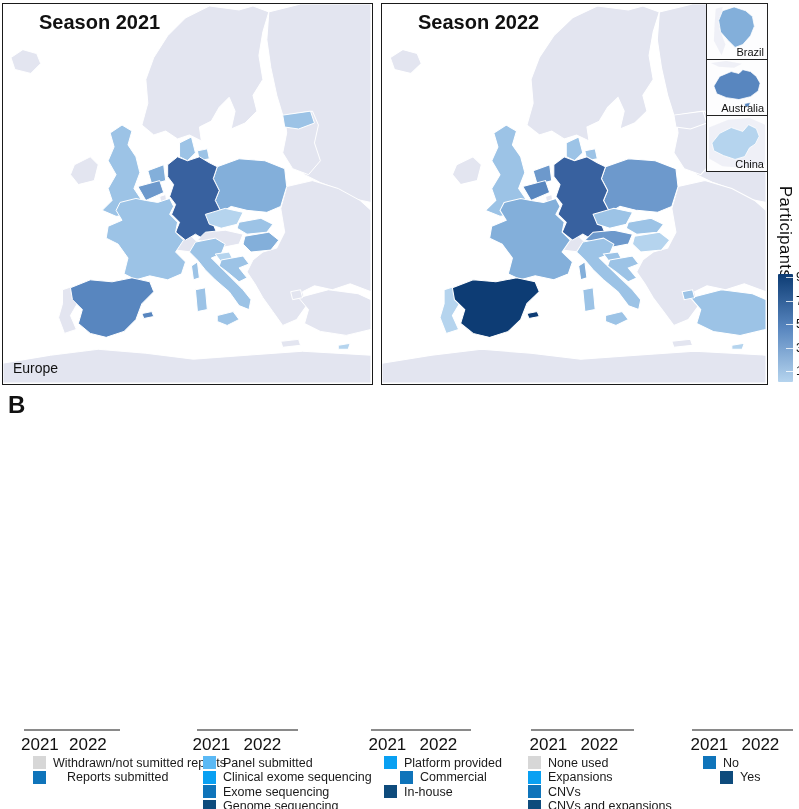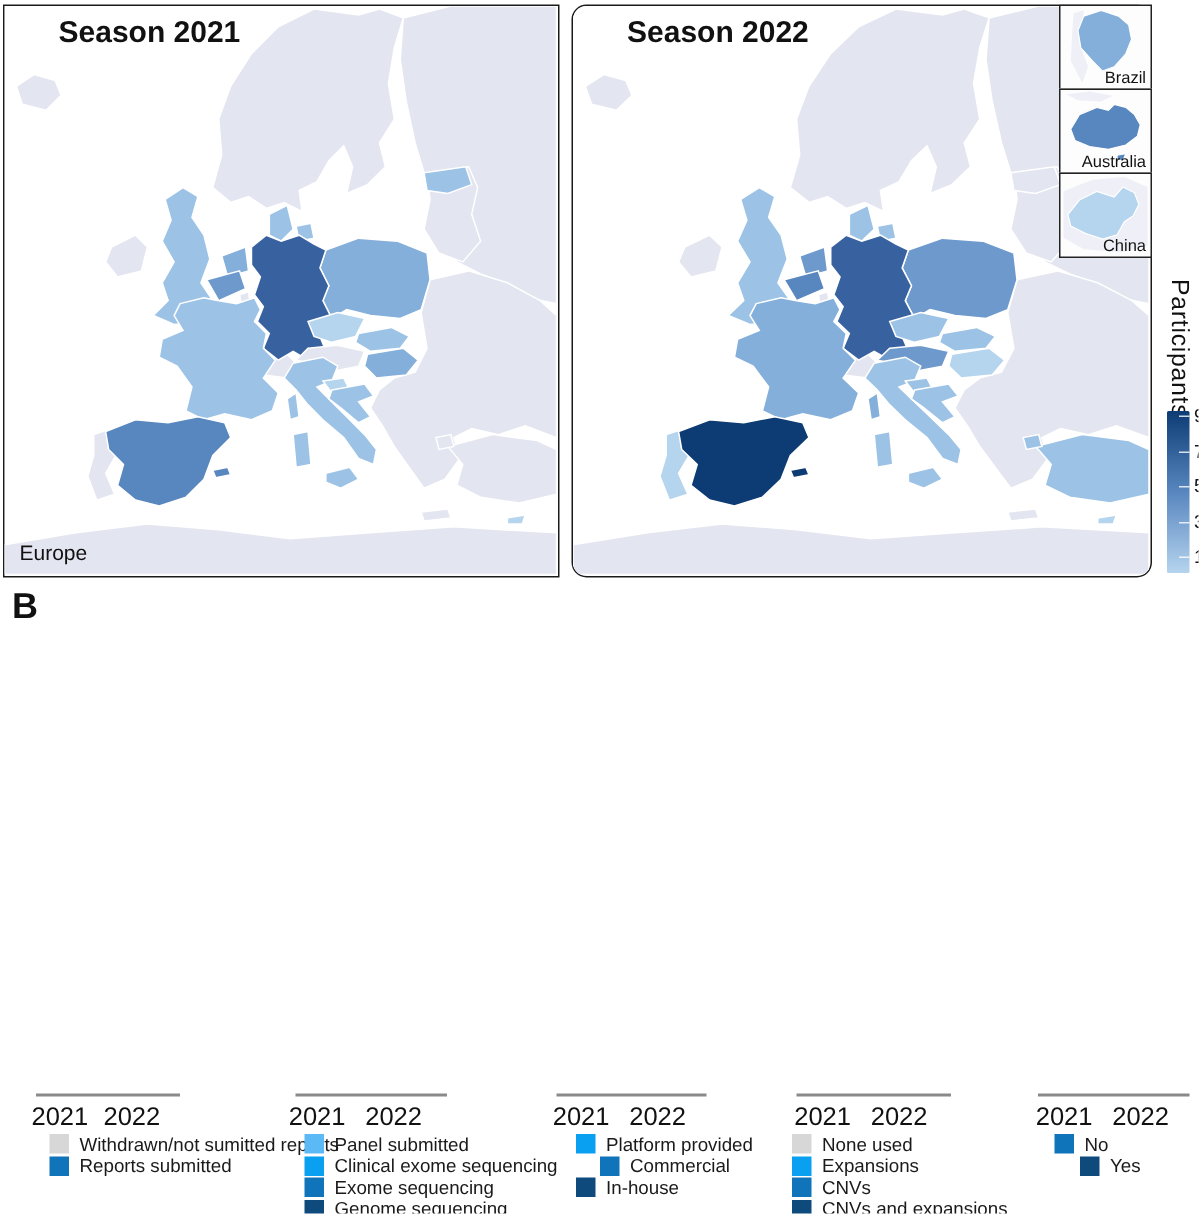--- a/index.html
+++ b/index.html
@@ -65,21 +65,21 @@
       <path d="M68,286 L88,278 L110,280 L130,276 L148,280 L152,290 L140,302 L134,318 L122,330 L104,336 L88,332 L76,322 L80,308 L70,298 Z" fill="#5886bf" stroke="#ffffff" stroke-width="1"></path>
       <path d="M140,312 L150,310 L152,315 L142,317 Z" fill="#5886bf" stroke="#ffffff" stroke-width="1"></path>
       <path d="M298,296 L328,288 L358,292 L371,298 L371,328 L346,334 L320,330 L304,322 L308,308 Z" fill="#e3e5f0" stroke="#ffffff" stroke-width="1"></path>
       <path d="M290,290 L300,288 L302,296 L292,298 Z" fill="#e3e5f0" stroke="#ffffff" stroke-width="1"></path>
       <path d="M338,344 L350,342 L348,348 L338,348 Z" fill="#b5d4ee" stroke="#ffffff" stroke-width="1"></path>
     </svg>
   <div class="abs map-title" style="left:36px;top:7px;">Season 2021</div>
   <div class="abs region-label" style="left:10px;bottom:8px;">Europe</div>
 </div>
 
-<div class="abs map-panel" id="map-right" style="left:381px;top:3px;width:387px;height:382px;border-radius:10px;">
+<div class="abs map-panel" id="map-right" style="left:381px;top:3px;width:387px;height:382px;">
     <svg viewBox="0 0 371 382" width="384" height="379" preserveAspectRatio="none" style="position: absolute; left: 0px; top: 0px;">
       <rect width="371" height="382" fill="#ffffff"></rect>
       <path d="M8,54 L20,46 L34,50 L38,60 L28,70 L12,66 Z" fill="#e3e5f0" stroke="#ffffff" stroke-width="1"></path>
       <path d="M140,122 L146,100 L144,76 L152,54 L166,32 L184,14 L208,2 L238,6 L252,2 L268,8 L262,28 L258,52 L262,76 L252,92 L256,108 L244,120 L230,126 L234,108 L228,94 L218,104 L210,118 L198,124 L200,138 L188,132 L176,136 L164,128 L152,132 Z" fill="#e3e5f0" stroke="#ffffff" stroke-width="1"></path>
       <path d="M268,8 L300,0 L371,0 L371,200 L352,196 L336,186 L320,180 L304,172 L296,158 L300,142 L290,128 L282,112 L276,92 L270,64 L266,36 Z" fill="#e3e5f0" stroke="#ffffff" stroke-width="1"></path>
       <path d="M284,112 L312,108 L318,122 L314,140 L320,158 L308,172 L292,166 L282,150 L286,130 Z" fill="#e3e5f0" stroke="#ffffff" stroke-width="1"></path>
       <path d="M286,184 L312,178 L338,186 L360,198 L371,208 L371,290 L350,282 L332,288 L314,284 L302,290 L306,304 L296,318 L282,324 L272,310 L262,296 L254,282 L246,270 L252,258 L262,250 L276,246 L284,230 L280,206 Z" fill="#e3e5f0" stroke="#ffffff" stroke-width="1"></path>
       <path d="M280,340 L298,338 L300,344 L282,346 Z" fill="#e3e5f0" stroke="#ffffff" stroke-width="1"></path>
       <path d="M0,362 L48,354 L96,348 L144,352 L192,358 L246,354 L302,350 L371,354 L371,382 L0,382 Z" fill="#e3e5f0" stroke="#ffffff" stroke-width="1"></path>
       <path d="M158,194 L164,192 L165,199 L159,200 Z" fill="#e3e5f0" stroke="#ffffff" stroke-width="1"></path>
@@ -155,21 +155,21 @@
 
 <div class="abs panel-letter" style="left:8px;top:391px;">B</div>
 <div class="abs" id="charts">
     <div class="abs axisline" style="left: 24px; top: 729px; width: 96px;"></div>
     <div class="abs xtick" style="left: 21px; top: 735px;">2021</div>
     <div class="abs xtick" style="left: 69px; top: 735px;">2022</div>
     <div class="lgd-row" style="left: 33px; top: 756px;">
       <span class="lgd-sw" style="background:#d7d7d7"></span>
       <span class="lgd-tx">Withdrawn/not sumitted reports</span>
     </div>
-    <div class="lgd-row" style="left: 33px; top: 770.5px;">
+    <div class="lgd-row" style="left: 33px; top: 770.5px; gap: 14px;">
       <span class="lgd-sw" style="background:#0f74ba"></span>
       <span class="lgd-tx">Reports submitted</span>
     </div>
     <div class="abs axisline" style="left: 197px; top: 729px; width: 101px;"></div>
     <div class="abs xtick" style="left: 192.5px; top: 735px;">2021</div>
     <div class="abs xtick" style="left: 243.5px; top: 735px;">2022</div>
     <div class="lgd-row" style="left: 203px; top: 756px;">
       <span class="lgd-sw" style="background:#5bb9f5"></span>
       <span class="lgd-tx">Panel submitted</span>
     </div>

